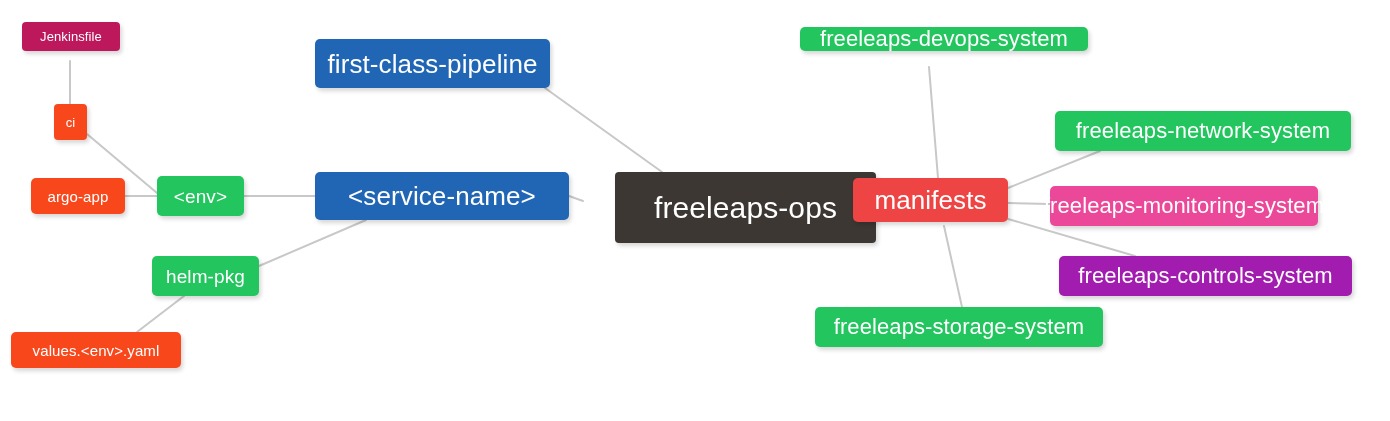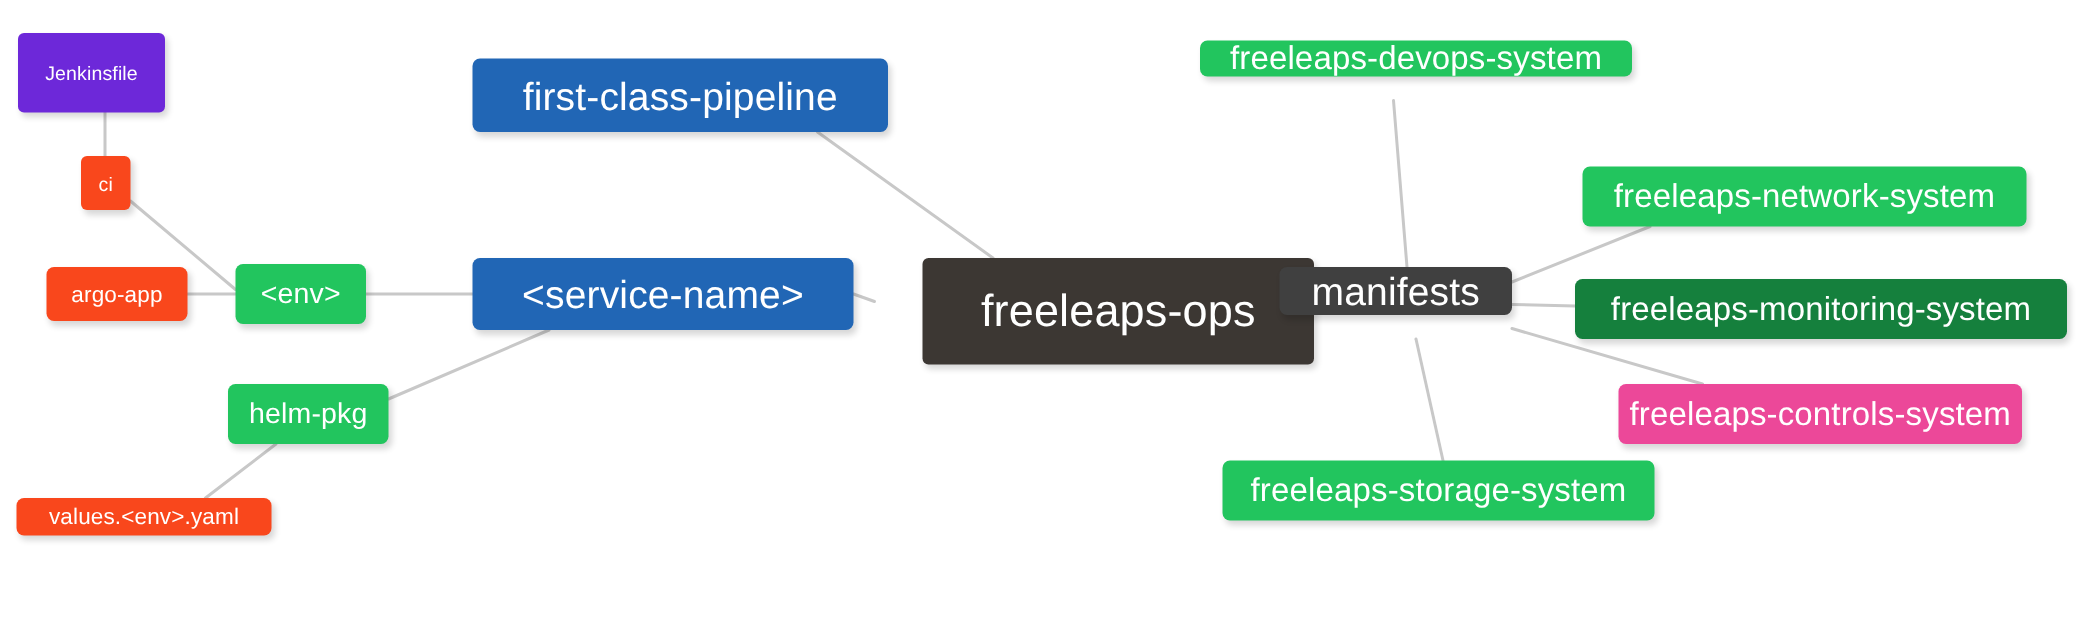--- a/index.html
+++ b/index.html
@@ -68,29 +68,29 @@
       <line x1="545" y1="88" x2="662" y2="172" class="edge" stroke="#c8c8c8"></line>
       <line x1="569" y1="196" x2="583" y2="201" class="edge" stroke="#c8c8c8"></line>
       <line x1="844" y1="203" x2="853" y2="202" class="edge" stroke="#c8c8c8"></line>
       <line x1="938" y1="178" x2="929" y2="67" class="edge" stroke="#c8c8c8"></line>
       <line x1="1008" y1="188" x2="1100" y2="151" class="edge" stroke="#c8c8c8"></line>
       <line x1="1008" y1="203" x2="1050" y2="204" class="edge" stroke="#c8c8c8"></line>
       <line x1="1008" y1="219" x2="1135" y2="256" class="edge" stroke="#c8c8c8"></line>
       <line x1="944" y1="226" x2="962" y2="307" class="edge" stroke="#c8c8c8"></line>
     </svg>
   <div id="node-layer">
-      <div class="node sz-l5" style="left: 12px; top: 22px; width: 98px; height: 53px; background: #6d28d9;">Jenkinsfile</div>
+      <div class="node sz-l5" style="left: 22px; top: 22px; width: 98px; height: 29px; background: #be185d;">Jenkinsfile</div>
       <div class="node sz-l5" style="left: 54px; top: 104px; width: 33px; height: 36px; background: rgb(249, 71, 28);">ci</div>
       <div class="node sz-l4" style="left: 31px; top: 178px; width: 94px; height: 36px; background: rgb(249, 71, 28);">argo-app</div>
       <div class="node sz-l3" style="left: 157px; top: 176px; width: 87px; height: 40px; background: rgb(34, 197, 94);">&lt;env&gt;</div>
       <div class="node sz-l3" style="left: 152px; top: 256px; width: 107px; height: 40px; background: rgb(34, 197, 94); text-align: center;">helm-pkg</div>
-      <div class="node sz-l4" style="left: 11px; top: 332px; width: 170px; height: 25px; background: rgb(249, 71, 28);">values.&lt;env&gt;.yaml</div>
-      <div class="node sz-l1" style="left: 315px; top: 39px; width: 277px; height: 49px; background: rgb(33, 102, 181);">first-class-pipeline</div>
+      <div class="node sz-l4" style="left: 11px; top: 332px; width: 170px; height: 36px; background: rgb(249, 71, 28);">values.&lt;env&gt;.yaml</div>
+      <div class="node sz-l1" style="left: 315px; top: 39px; width: 235px; height: 49px; background: rgb(33, 102, 181);">first-class-pipeline</div>
       <div class="node sz-l1" style="left: 315px; top: 172px; width: 254px; height: 48px; background: rgb(33, 102, 181);">&lt;service-name&gt;</div>
       <div class="node sz-root" style="left: 583px; top: 172px; width: 261px; height: 71px; background: rgb(60, 55, 51); margin-left: 32px;">freeleaps-ops</div>
-      <div class="node sz-l1" style="left: 853px; top: 178px; width: 155px; height: 32px; background: #404040;">manifests</div>
+      <div class="node sz-l1" style="left: 853px; top: 178px; width: 155px; height: 44px; background: #ef4444;">manifests</div>
       <div class="node sz-l2" style="left: 800px; top: 27px; width: 288px; height: 24px; background: rgb(34, 197, 94);">freeleaps-devops-system</div>
       <div class="node sz-l2" style="left: 1055px; top: 111px; width: 296px; height: 40px; background: rgb(34, 197, 94);">freeleaps-network-system</div>
-      <div class="node sz-l2" style="left: 1050px; top: 186px; width: 328px; height: 40px; background: #15803d;">freeleaps-monitoring-system</div>
-      <div class="node sz-l2" style="left: 1059px; top: 256px; width: 269px; height: 40px; background: #ec4899; margin-left: 20px;">freeleaps-controls-system</div>
+      <div class="node sz-l2" style="left: 1050px; top: 186px; width: 268px; height: 40px; background: #ec4899;">freeleaps-monitoring-system</div>
+      <div class="node sz-l2" style="left: 1059px; top: 256px; width: 293px; height: 40px; background: #a21caf;">freeleaps-controls-system</div>
       <div class="node sz-l2" style="left: 815px; top: 307px; width: 288px; height: 40px; background: rgb(34, 197, 94);">freeleaps-storage-system</div>
     </div>
 </div>
 
 </body></html>

